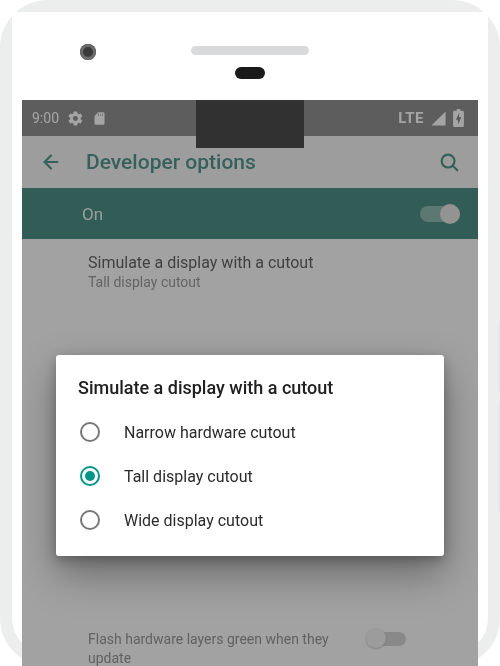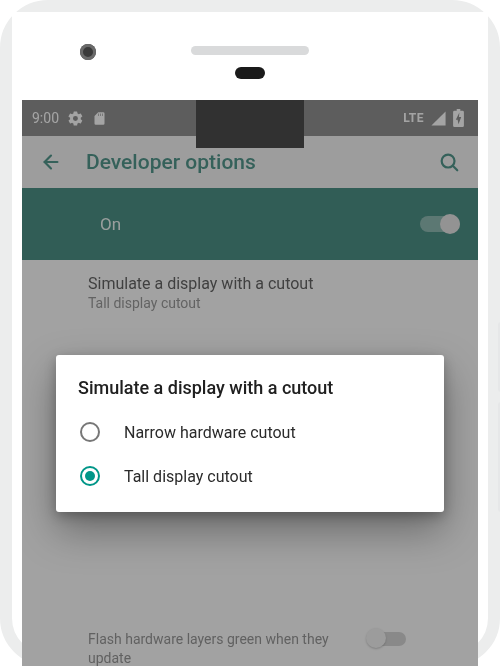--- a/index.html
+++ b/index.html
@@ -79,24 +79,24 @@
   }
   .app-title {
     color: #0a6b5c;
     font-size: 21px;
     font-weight: 500;
     flex: 1;
   }
   .back-arrow, .search-ic { color: #0a6b5c; }
 
   .toggle-row {
-    height: 72px;
+    height: 51px;
     background: #006252;
     display: flex; align-items: center;
-    padding: 0 18px 0 78px;
+    padding: 0 18px 0 60px;
     color: #e6f2ef;
     font-size: 17px;
   }
   .switch {
     margin-left: auto;
     width: 40px; height: 24px; position: relative;
   }
   .switch .track {
     position: absolute; inset: 4px 0;
     background: rgba(255,255,255,.38);
@@ -188,21 +188,21 @@
               <path d="M19.4 13a7.5 7.5 0 0 0 .06-1 7.5 7.5 0 0 0-.06-1l2.1-1.65a.5.5 0 0 0 .12-.64l-2-3.46a.5.5 0 0 0-.6-.22l-2.49 1a7.3 7.3 0 0 0-1.73-1l-.38-2.65A.5.5 0 0 0 13.9 2h-4a.5.5 0 0 0-.49.42L9 5.07a7.3 7.3 0 0 0-1.73 1l-2.49-1a.5.5 0 0 0-.6.22l-2 3.46a.5.5 0 0 0 .12.64L4.4 11a7.5 7.5 0 0 0 0 2l-2.1 1.65a.5.5 0 0 0-.12.64l2 3.46a.5.5 0 0 0 .6.22l2.49-1a7.3 7.3 0 0 0 1.73 1l.38 2.65a.5.5 0 0 0 .49.42h4a.5.5 0 0 0 .49-.42l.38-2.65a7.3 7.3 0 0 0 1.73-1l2.49 1a.5.5 0 0 0 .6-.22l2-3.46a.5.5 0 0 0-.12-.64Zm-7.5 2.5A3.5 3.5 0 1 1 15.4 12a3.5 3.5 0 0 1-3.5 3.5Z"></path>
             </svg>
         </span>
         <span class="icon">
           <svg width="15" height="17" viewBox="0 0 24 24" fill="#fff">
               <path d="M18 2h-8L4 8v12a2 2 0 0 0 2 2h12a2 2 0 0 0 2-2V4a2 2 0 0 0-2-2Zm-7 6h-1V4h1Zm3 0h-1V4h1Zm3 0h-1V4h1Z"></path>
             </svg>
         </span>
       </div>
       <div class="status-right">
-        <span style="font-size:12px;font-weight:700;letter-spacing:.5px">LTE</span>
+        <span style="font-size:15px;font-weight:700;letter-spacing:.5px">LTE</span>
         <span class="icon">
           <svg width="17" height="17" viewBox="0 0 24 24" fill="#fff">
               <path d="M2 22h20V2Z"></path>
             </svg>
         </span>
         <span class="icon">
           <svg width="11" height="18" viewBox="0 0 12 20" fill="#fff">
               <path d="M8 0H4v2H1.5A1.5 1.5 0 0 0 0 3.5v15A1.5 1.5 0 0 0 1.5 20h9a1.5 1.5 0 0 0 1.5-1.5v-15A1.5 1.5 0 0 0 10.5 2H8Zm-2 17-1-5H3l4-8-.5 5H9Z"></path>
             </svg>
         </span>
@@ -249,17 +249,21 @@
       <div class="dialog-title">Simulate a display with a cutout</div>
       <div id="options">
           <div class="opt">
             <div class="radio"></div>
             <span>Narrow hardware cutout</span>
           </div>
           <div class="opt">
             <div class="radio checked"></div>
             <span>Tall display cutout</span>
           </div>
+          <div class="opt">
+            <div class="radio"></div>
+            <span>Wide display cutout</span>
+          </div>
         </div>
     </div>
 
   </div>
 </div>
 
 </body></html>

